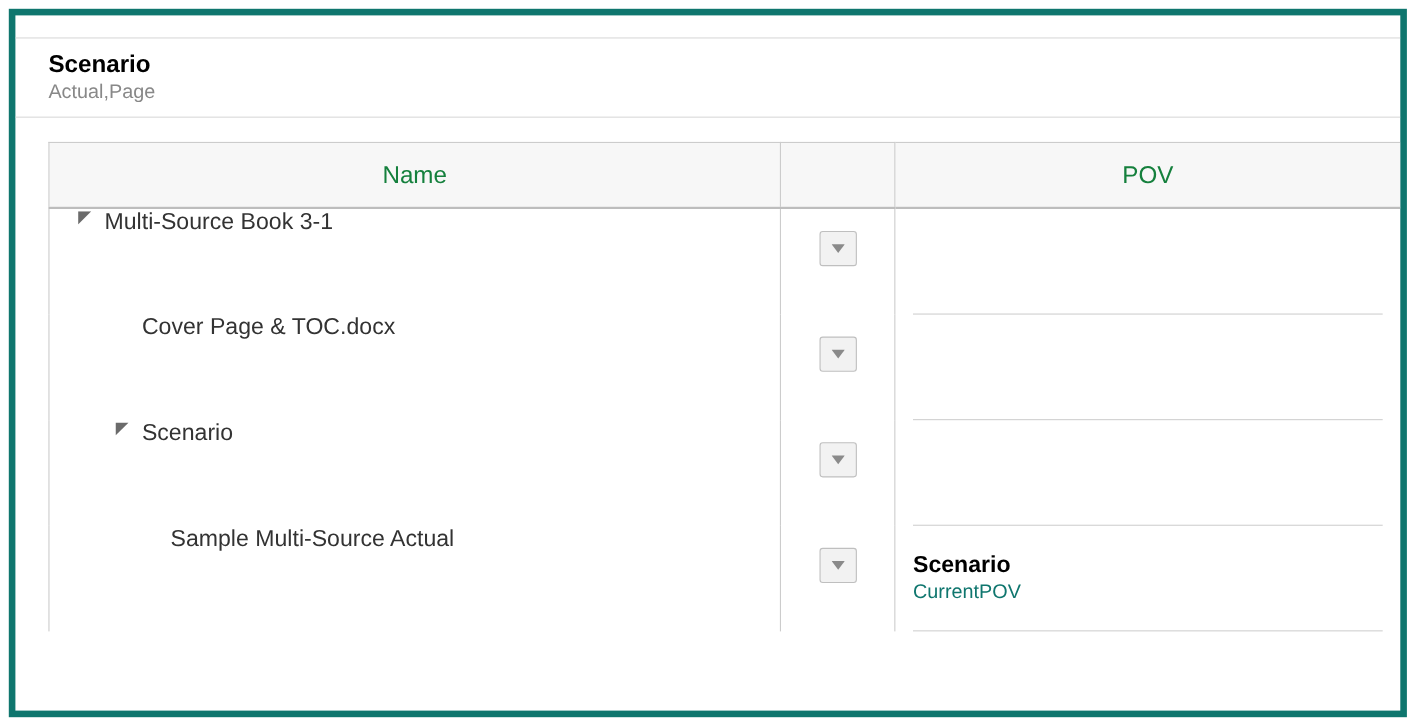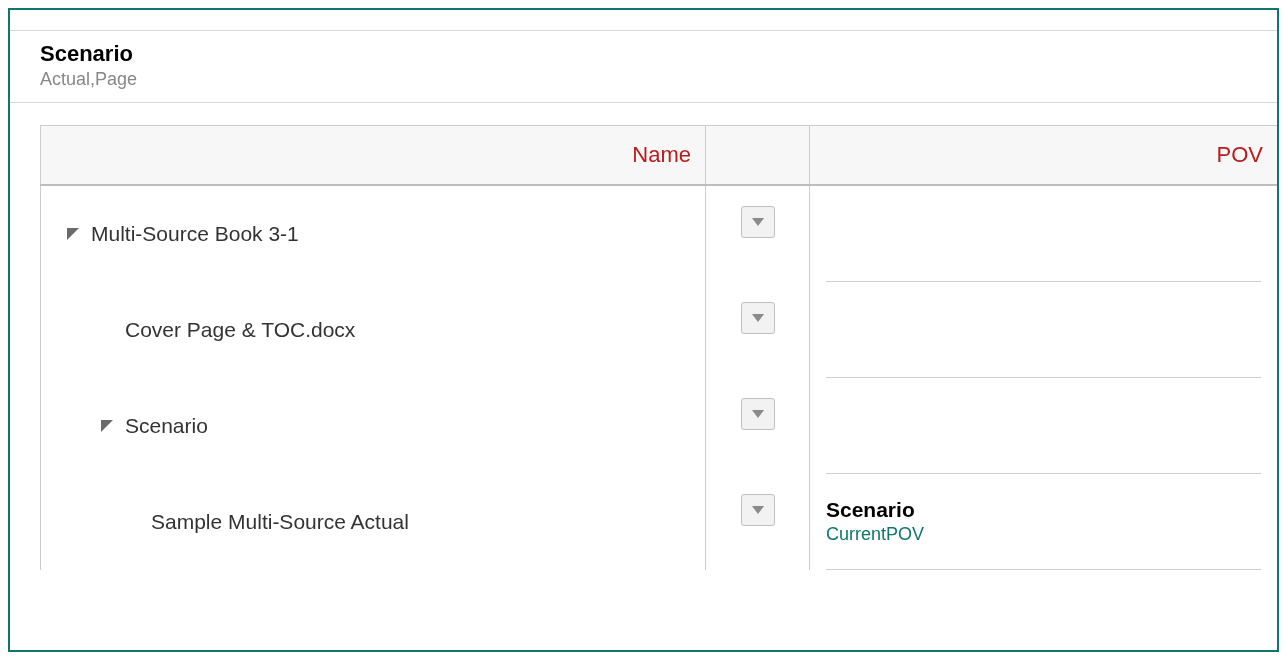--- a/index.html
+++ b/index.html
@@ -6,21 +6,21 @@
       box-sizing: border-box;
       margin: 0;
       padding: 0;
     }
     body {
       font-family: -apple-system, BlinkMacSystemFont, "Segoe UI", Helvetica, Arial, sans-serif;
       background: #fff;
       padding: 8px;
     }
     .container {
-      border: 2px solid #0f766e;
+      border: 6px solid #0f766e;
       width: 1271px;
       height: 644px;
       background: #fff;
       padding: 20px 0 0 0;
       overflow: hidden;
     }
     .header-section {
       border-top: 1px solid #d9d9d9;
       border-bottom: 1px solid #d9d9d9;
       padding: 10px 30px 12px 30px;
@@ -38,24 +38,24 @@
     .table-wrap {
       margin: 22px 0 0 30px;
     }
     table {
       border-collapse: collapse;
       width: 100%;
       table-layout: fixed;
     }
     th {
       background: #f7f7f7;
-      text-align: right;
+      text-align: center;
       font-weight: 400;
       font-size: 22px;
-      color: #b91c1c;
+      color: #15803d;
       padding: 16px 14px;
       border: 1px solid #ccc;
       border-bottom: 2px solid #bdbdbd;
     }
     th.col-name {
       width: 665px;
     }
     th.col-actions {
       width: 104px;
     }
@@ -68,21 +68,20 @@
       padding: 0;
       vertical-align: top;
       font-size: 21px;
       color: #333;
     }
     td.col-pov {
       border-right: none;
     }
     .tree-row {
       display: flex;
-      align-items: center;
       height: 96px;
       padding-left: 20px;
     }
     .indent-0 { padding-left: 24px; }
     .indent-1 { padding-left: 84px; }
     .indent-2 { padding-left: 110px; }
     .expand-icon {
       display: inline-flex;
       align-items: center;
       justify-content: center;

